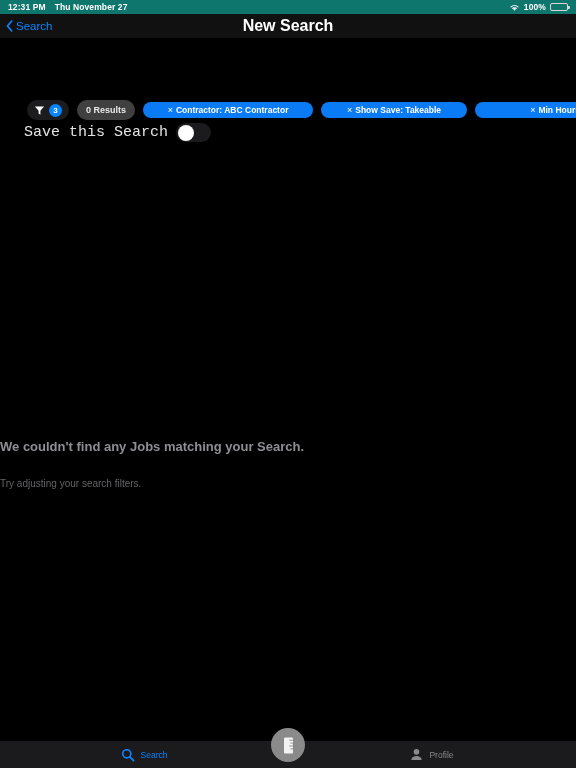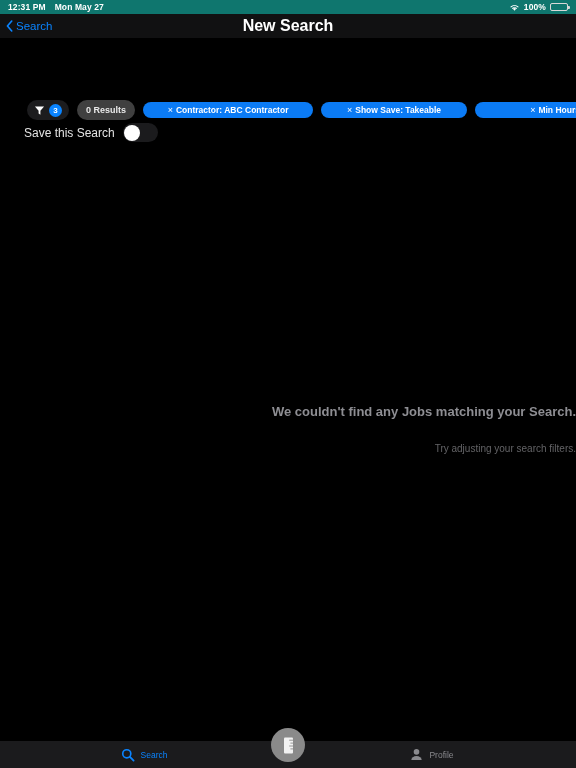--- a/index.html
+++ b/index.html
@@ -78,34 +78,34 @@
   .chip-x { margin-right: 3px; font-weight: normal; font-size: 9px; }
   .chip.w1 { width: 170px; }
   .chip.w2 { width: 146px; }
   .chip.w3 { width: 170px; }
 
   
   .save-row {
     position: absolute; top: 123px; left: 24px;
     display: flex; align-items: center; gap: 8px;
   }
-  .save-label { color: #e3e3e3; font-size: 12px; }
+  .save-label { color: #e3e3e3; font-size: 15px; font-family: Liberation Mono, monospace; }
   .toggle {
     width: 35px; height: 19px; border-radius: 10px; background: #1b1b1d;
     position: relative; cursor: pointer;
   }
   .toggle-knob {
     position: absolute; left: 1.5px; top: 1.5px;
     width: 16px; height: 16px; border-radius: 50%; background: #fff;
   }
 
   
   .empty-state {
-    position: absolute; top: 404px; left: 0; width: 576px;
-    text-align: right;
+    position: absolute; top: 439px; left: 0; width: 576px;
+    text-align: left;
   }
   .empty-title { color: #8e8e93; font-size: 13px; font-weight: bold; }
   .empty-sub { color: #636366; font-size: 10px; margin-top: 24px; }
 
   
   .tabbar {
     position: absolute; bottom: 0; left: 0; width: 576px; height: 27px;
     background: #1b1b1d;
     display: flex; align-items: center;
   }
@@ -128,21 +128,21 @@
   .ruler-icon { width: 11px; height: 17px; display: block; }
 </style>
 </head>
 <body>
 
 <div class="screen">
 
   <div class="statusbar">
     <div class="sb-left">
       <span class="sb-text">12:31 PM</span>
-      <span class="sb-text">Mon May 27</span>
+      <span class="sb-text">Thu November 27</span>
     </div>
     <div class="sb-right">
       <span>
         <svg class="wifi-icon" viewBox="0 0 16 12">
           <path d="M8 10.6 L5.6 7.9 a3.6 3.6 0 0 1 4.8 0 Z" fill="#fff"></path>
           <path d="M2.9 5.1 a7.4 7.4 0 0 1 10.2 0" stroke="#fff" stroke-width="1.5" fill="none" stroke-linecap="round"></path>
           <path d="M4.8 7.1 a4.7 4.7 0 0 1 6.4 0" stroke="#fff" stroke-width="1.4" fill="none" stroke-linecap="round"></path>
         </svg>
       </span>
       <span class="sb-text">100%</span>

